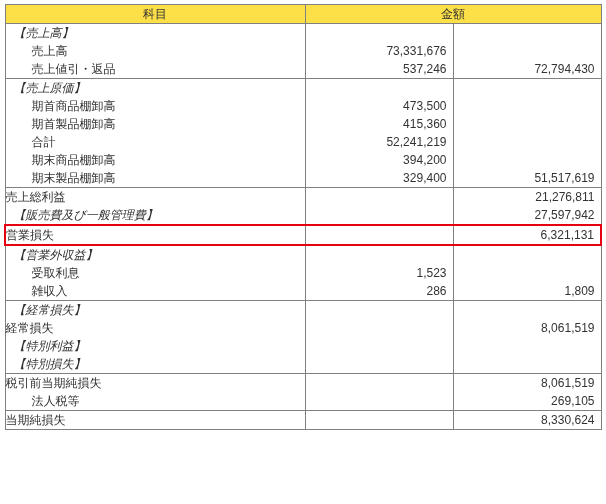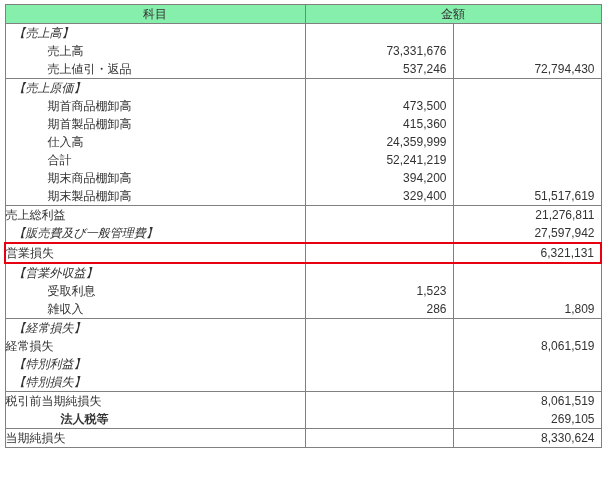--- a/index.html
+++ b/index.html
@@ -18,34 +18,34 @@
   th, td {
     padding: 0;
     height: 18px;
     line-height: 18px;
     vertical-align: middle;
   }
   th {
     font-weight: normal;
     text-align: center;
     border: 1px solid #808080;
-    background: #86efac;
+    background: #fde047;
   }
   .col-label { width: 300px; }
   .col-amt1  { width: 148px; }
   .col-amt2  { width: 148px; }
   .brd-l { border-left: 1px solid #808080; }
   .brd-r { border-right: 1px solid #808080; }
   .brd-b { border-bottom: 1px solid #808080; }
   td.label { text-align: left; }
   td.amt { text-align: right; padding-right: 6px; }
   .ind0 { padding-left: 8px; font-style: italic; }
-  .ind1 { padding-left: 42px; margin-left: 36px; }
+  .ind1 { padding-left: 26px; margin-left: 36px; }
   .ind2 { }
-  .ind3 { padding-left: 55px; font-weight: bold; }
+  .ind3 { padding-left: 26px; }
   tr.boxrow td {
     border-top: 2px solid #e60012;
     border-bottom: 2px solid #e60012;
   }
   tr.boxrow td:first-child { border-left: 2px solid #e60012; }
   tr.boxrow td:last-child  { border-right: 2px solid #e60012; }
 </style>
 </head>
 <body>
 
@@ -83,25 +83,20 @@
         <td class="amt brd-l brd-r"></td>
       </tr>
       <tr>
         <td class="label brd-l ind1">期首商品棚卸高</td>
         <td class="amt brd-l">473,500</td>
         <td class="amt brd-l brd-r"></td>
       </tr>
       <tr>
         <td class="label brd-l ind1">期首製品棚卸高</td>
         <td class="amt brd-l">415,360</td>
-        <td class="amt brd-l brd-r"></td>
-      </tr>
-      <tr>
-        <td class="label brd-l ind1">仕入高</td>
-        <td class="amt brd-l">24,359,999</td>
         <td class="amt brd-l brd-r"></td>
       </tr>
       <tr>
         <td class="label brd-l ind1">合計</td>
         <td class="amt brd-l">52,241,219</td>
         <td class="amt brd-l brd-r"></td>
       </tr>
       <tr>
         <td class="label brd-l ind1">期末商品棚卸高</td>
         <td class="amt brd-l">394,200</td>

